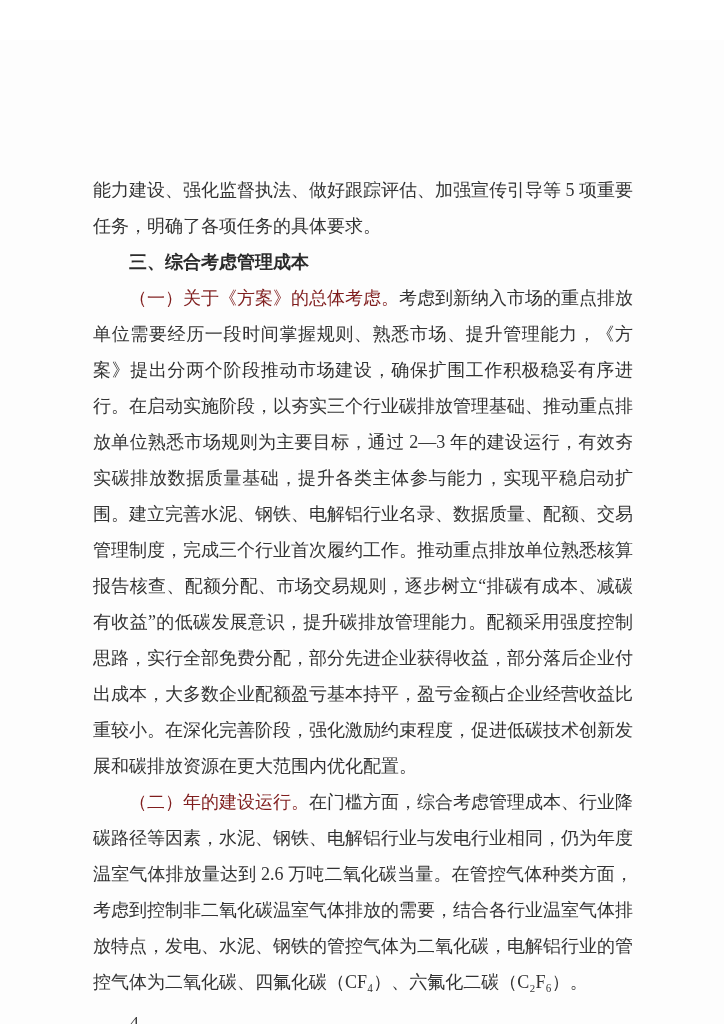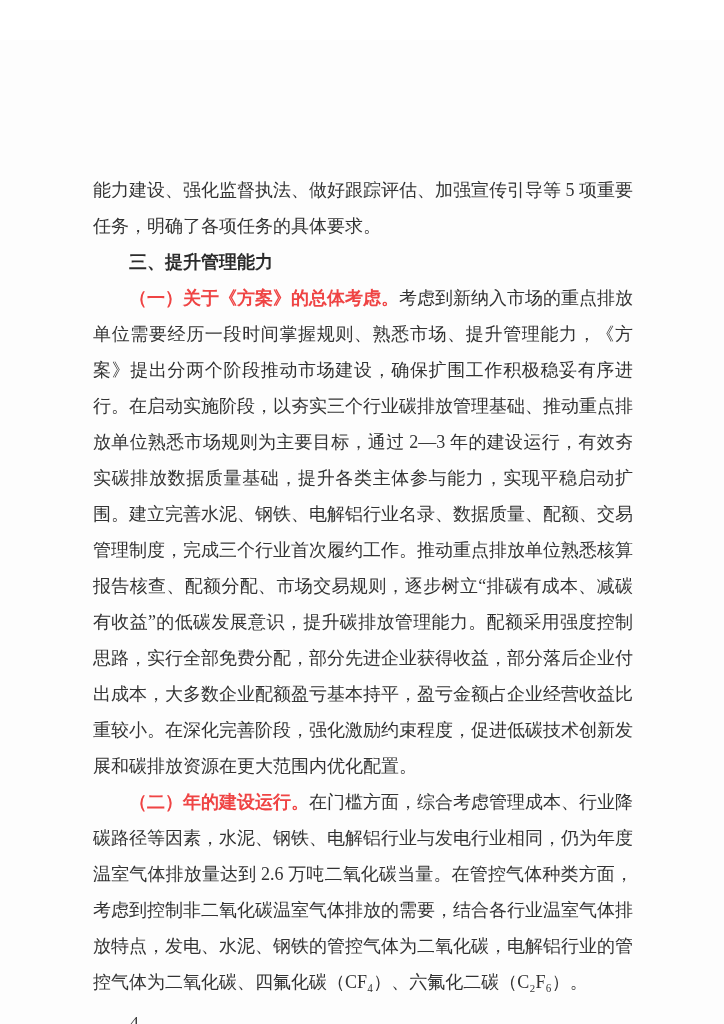--- a/index.html
+++ b/index.html
@@ -34,38 +34,38 @@
   }
   .para.no-indent {
     text-indent: 0;
   }
   .para.heading {
     font-weight: bold;
     font-family: "Liberation Sans", "DejaVu Sans", sans-serif;
     color: #2b2b2b;
   }
   .lead {
-    font-weight: bold;
-    color: #ef4444;
+    font-weight: normal;
+    color: #7f1d1d;
   }
   .footer {
     position: absolute;
     left: 93px;
     top: 930px;
     font-size: 17px;
     line-height: 26px;
     letter-spacing: 3px;
     word-spacing: 10px;
     color: #3a3a3a;
   }
 </style>
 </head>
 <body>
 
 <div class="page">
   <div class="doc-body">
     <p class="para no-indent">能力建设、强化监督执法、做好跟踪评估、加强宣传引导等 5 项重要任务，明确了各项任务的具体要求。</p>
-    <p class="para heading">三、提升管理能力</p>
+    <p class="para heading">三、综合考虑管理成本</p>
     <p class="para"><span class="lead">（一）关于《方案》的总体考虑。</span><span>考虑到新纳入市场的重点排放单位需要经历一段时间掌握规则、熟悉市场、提升管理能力，《方案》提出分两个阶段推动市场建设，确保扩围工作积极稳妥有序进行。在启动实施阶段，以夯实三个行业碳排放管理基础、推动重点排放单位熟悉市场规则为主要目标，通过 2—3 年的建设运行，有效夯实碳排放数据质量基础，提升各类主体参与能力，实现平稳启动扩围。建立完善水泥、钢铁、电解铝行业名录、数据质量、配额、交易管理制度，完成三个行业首次履约工作。推动重点排放单位熟悉核算报告核查、配额分配、市场交易规则，逐步树立“排碳有成本、减碳有收益”的低碳发展意识，提升碳排放管理能力。配额采用强度控制思路，实行全部免费分配，部分先进企业获得收益，部分落后企业付出成本，大多数企业配额盈亏基本持平，盈亏金额占企业经营收益比重较小。在深化完善阶段，强化激励约束程度，促进低碳技术创新发展和碳排放资源在更大范围内优化配置。</span></p>
     <p class="para"><span class="lead">（二）年的建设运行。</span><span>在门槛方面，综合考虑管理成本、行业降碳路径等因素，水泥、钢铁、电解铝行业与发电行业相同，仍为年度温室气体排放量达到 2.6 万吨二氧化碳当量。在管控气体种类方面，考虑到控制非二氧化碳温室气体排放的需要，结合各行业温室气体排放特点，发电、水泥、钢铁的管控气体为二氧化碳，电解铝行业的管控气体为二氧化碳、四氟化碳（CF₄）、六氟化二碳（C₂F₆）。</span></p>
   </div>
   <div class="footer">— 4 —</div>
 </div>
 
 </body></html>

